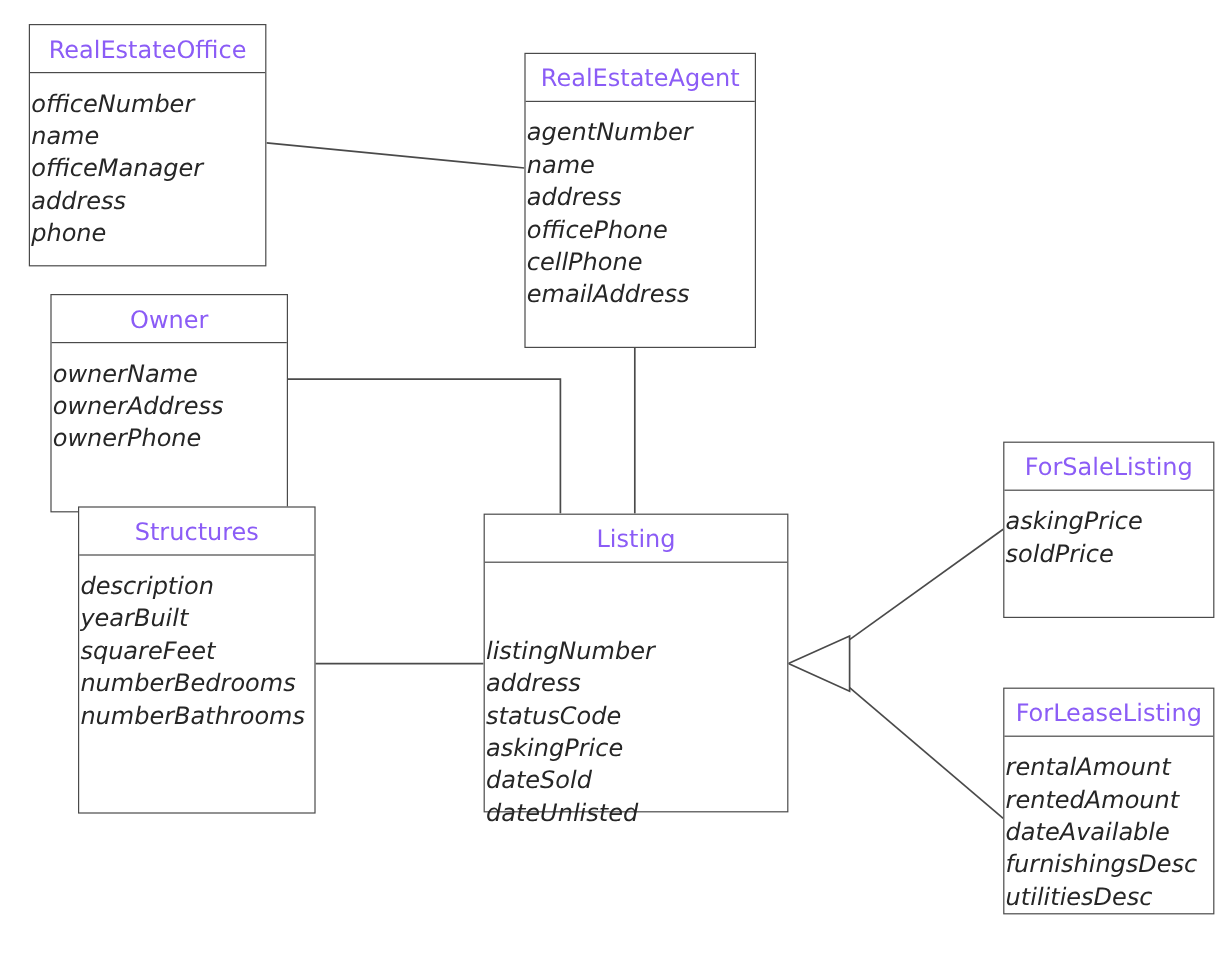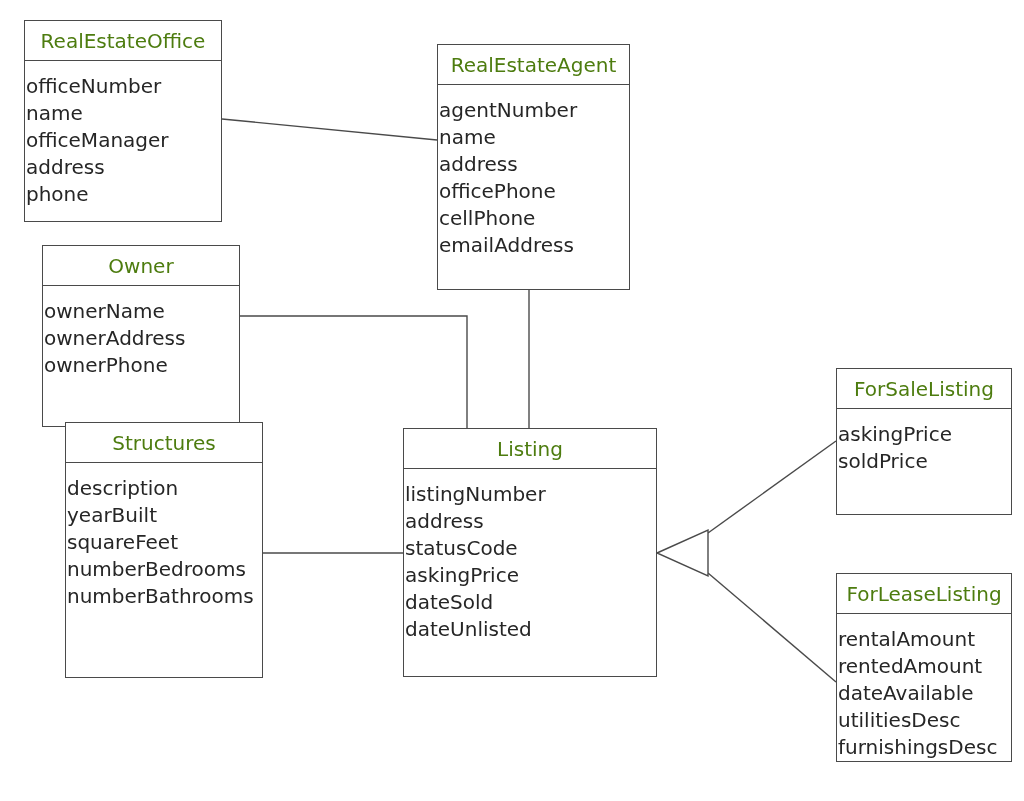--- a/index.html
+++ b/index.html
@@ -35,26 +35,27 @@
     flex-direction: column;
   }
   .entity-header {
     box-sizing: border-box;
     border-bottom: 1.4px solid #4a4a4a;
     text-align: center;
     font-size: 20px;
     line-height: 1;
     padding: 10px 4px 9px 4px;
     white-space: nowrap;
-    color: #4d7c0f;
+    color: #8b5cf6;
   }
   .entity-attrs {
     box-sizing: border-box;
     flex: 1 1 auto;
     padding: 12px 0 0 0;
+    font-style: italic;
   }
   .attr {
     font-size: 20px;
     line-height: 27px;
     white-space: nowrap;
     padding-left: 1px;
     color: #262626;
   }
 </style>
 </head>
@@ -107,21 +108,21 @@
       <div class="entity" style="left: 24px; top: 422px; width: 198px; height: 256px; margin-left: 41px;">
         <div class="entity-header">Structures</div>
         <div class="entity-attrs">
           <div class="attr">description</div>
           <div class="attr">yearBuilt</div>
           <div class="attr">squareFeet</div>
           <div class="attr">numberBedrooms</div>
           <div class="attr">numberBathrooms</div>
         </div>
       </div>
-      <div class="entity" style="left: 403px; top: 428px; width: 254px; height: 249px;">
+      <div class="entity" style="left: 403px; top: 428px; width: 254px; height: 249px; gap: 48px;">
         <div class="entity-header">Listing</div>
         <div class="entity-attrs">
           <div class="attr">listingNumber</div>
           <div class="attr">address</div>
           <div class="attr">statusCode</div>
           <div class="attr">askingPrice</div>
           <div class="attr">dateSold</div>
           <div class="attr">dateUnlisted</div>
         </div>
       </div>
@@ -131,18 +132,18 @@
           <div class="attr">askingPrice</div>
           <div class="attr">soldPrice</div>
         </div>
       </div>
       <div class="entity" style="left: 836px; top: 573px; width: 176px; height: 189px;">
         <div class="entity-header">ForLeaseListing</div>
         <div class="entity-attrs">
           <div class="attr">rentalAmount</div>
           <div class="attr">rentedAmount</div>
           <div class="attr">dateAvailable</div>
+          <div class="attr">furnishingsDesc</div>
           <div class="attr">utilitiesDesc</div>
-          <div class="attr">furnishingsDesc</div>
         </div>
       </div>
     </div>
 </div>
 
 </body></html>

